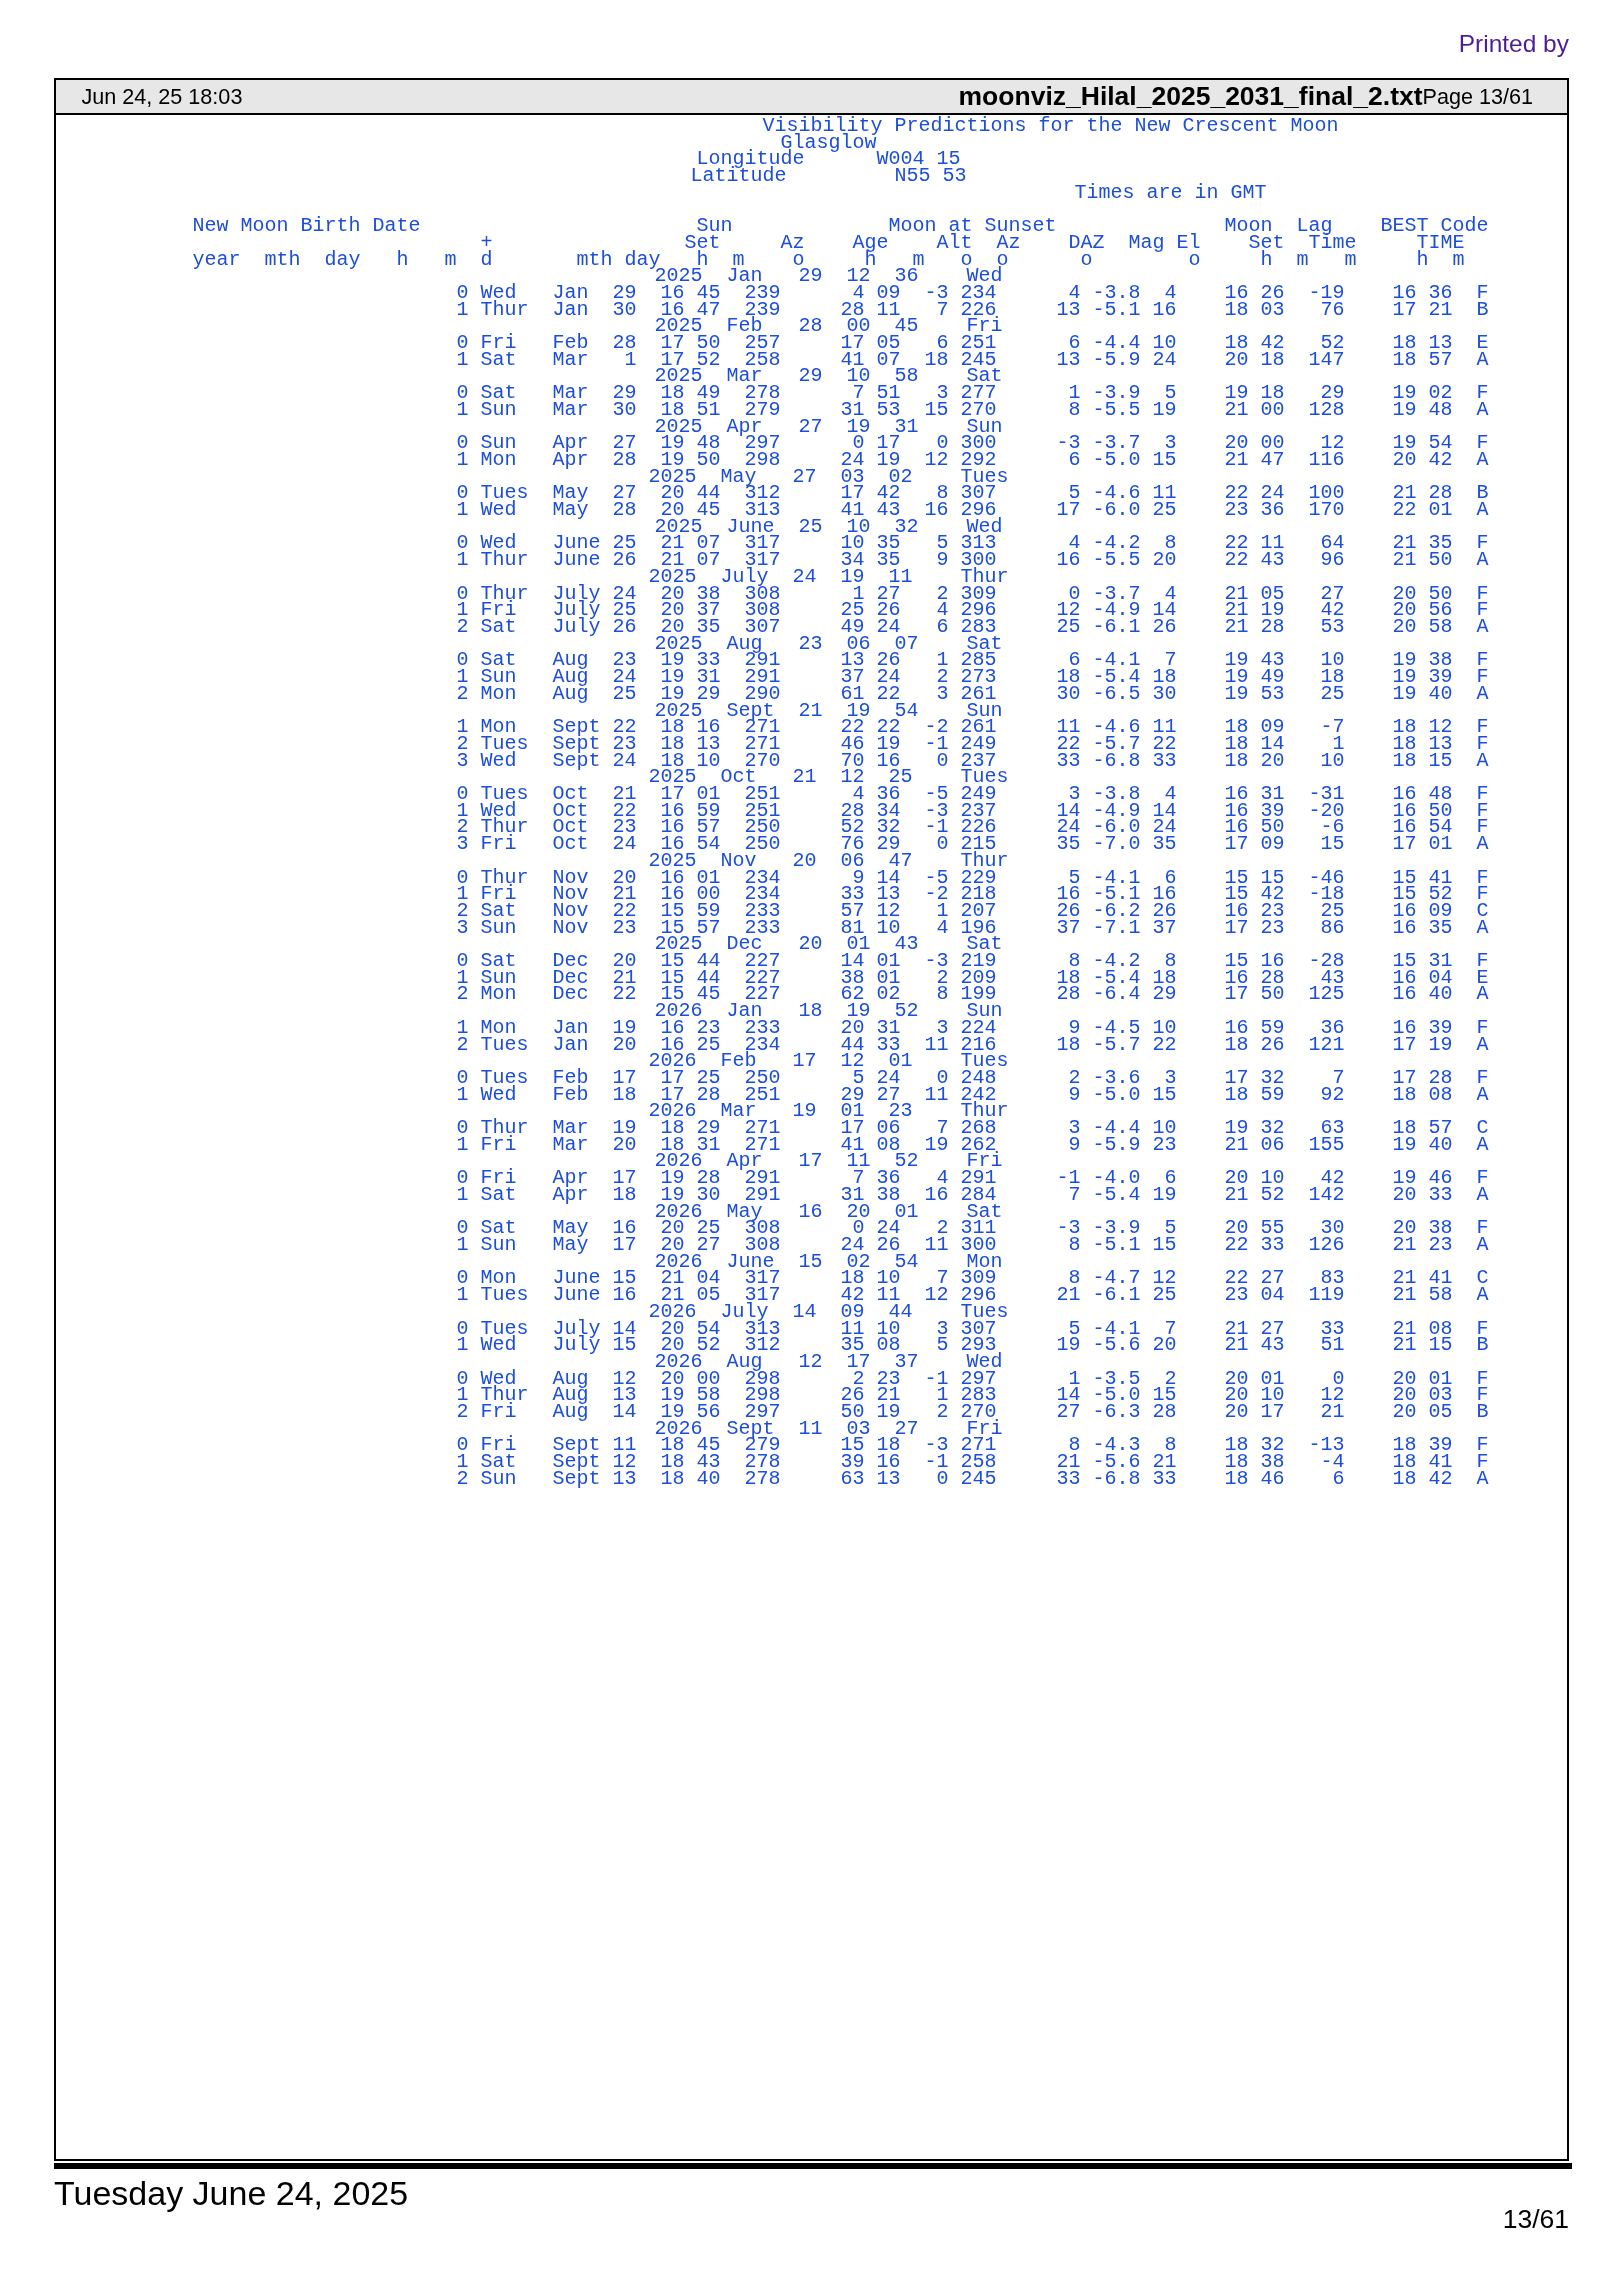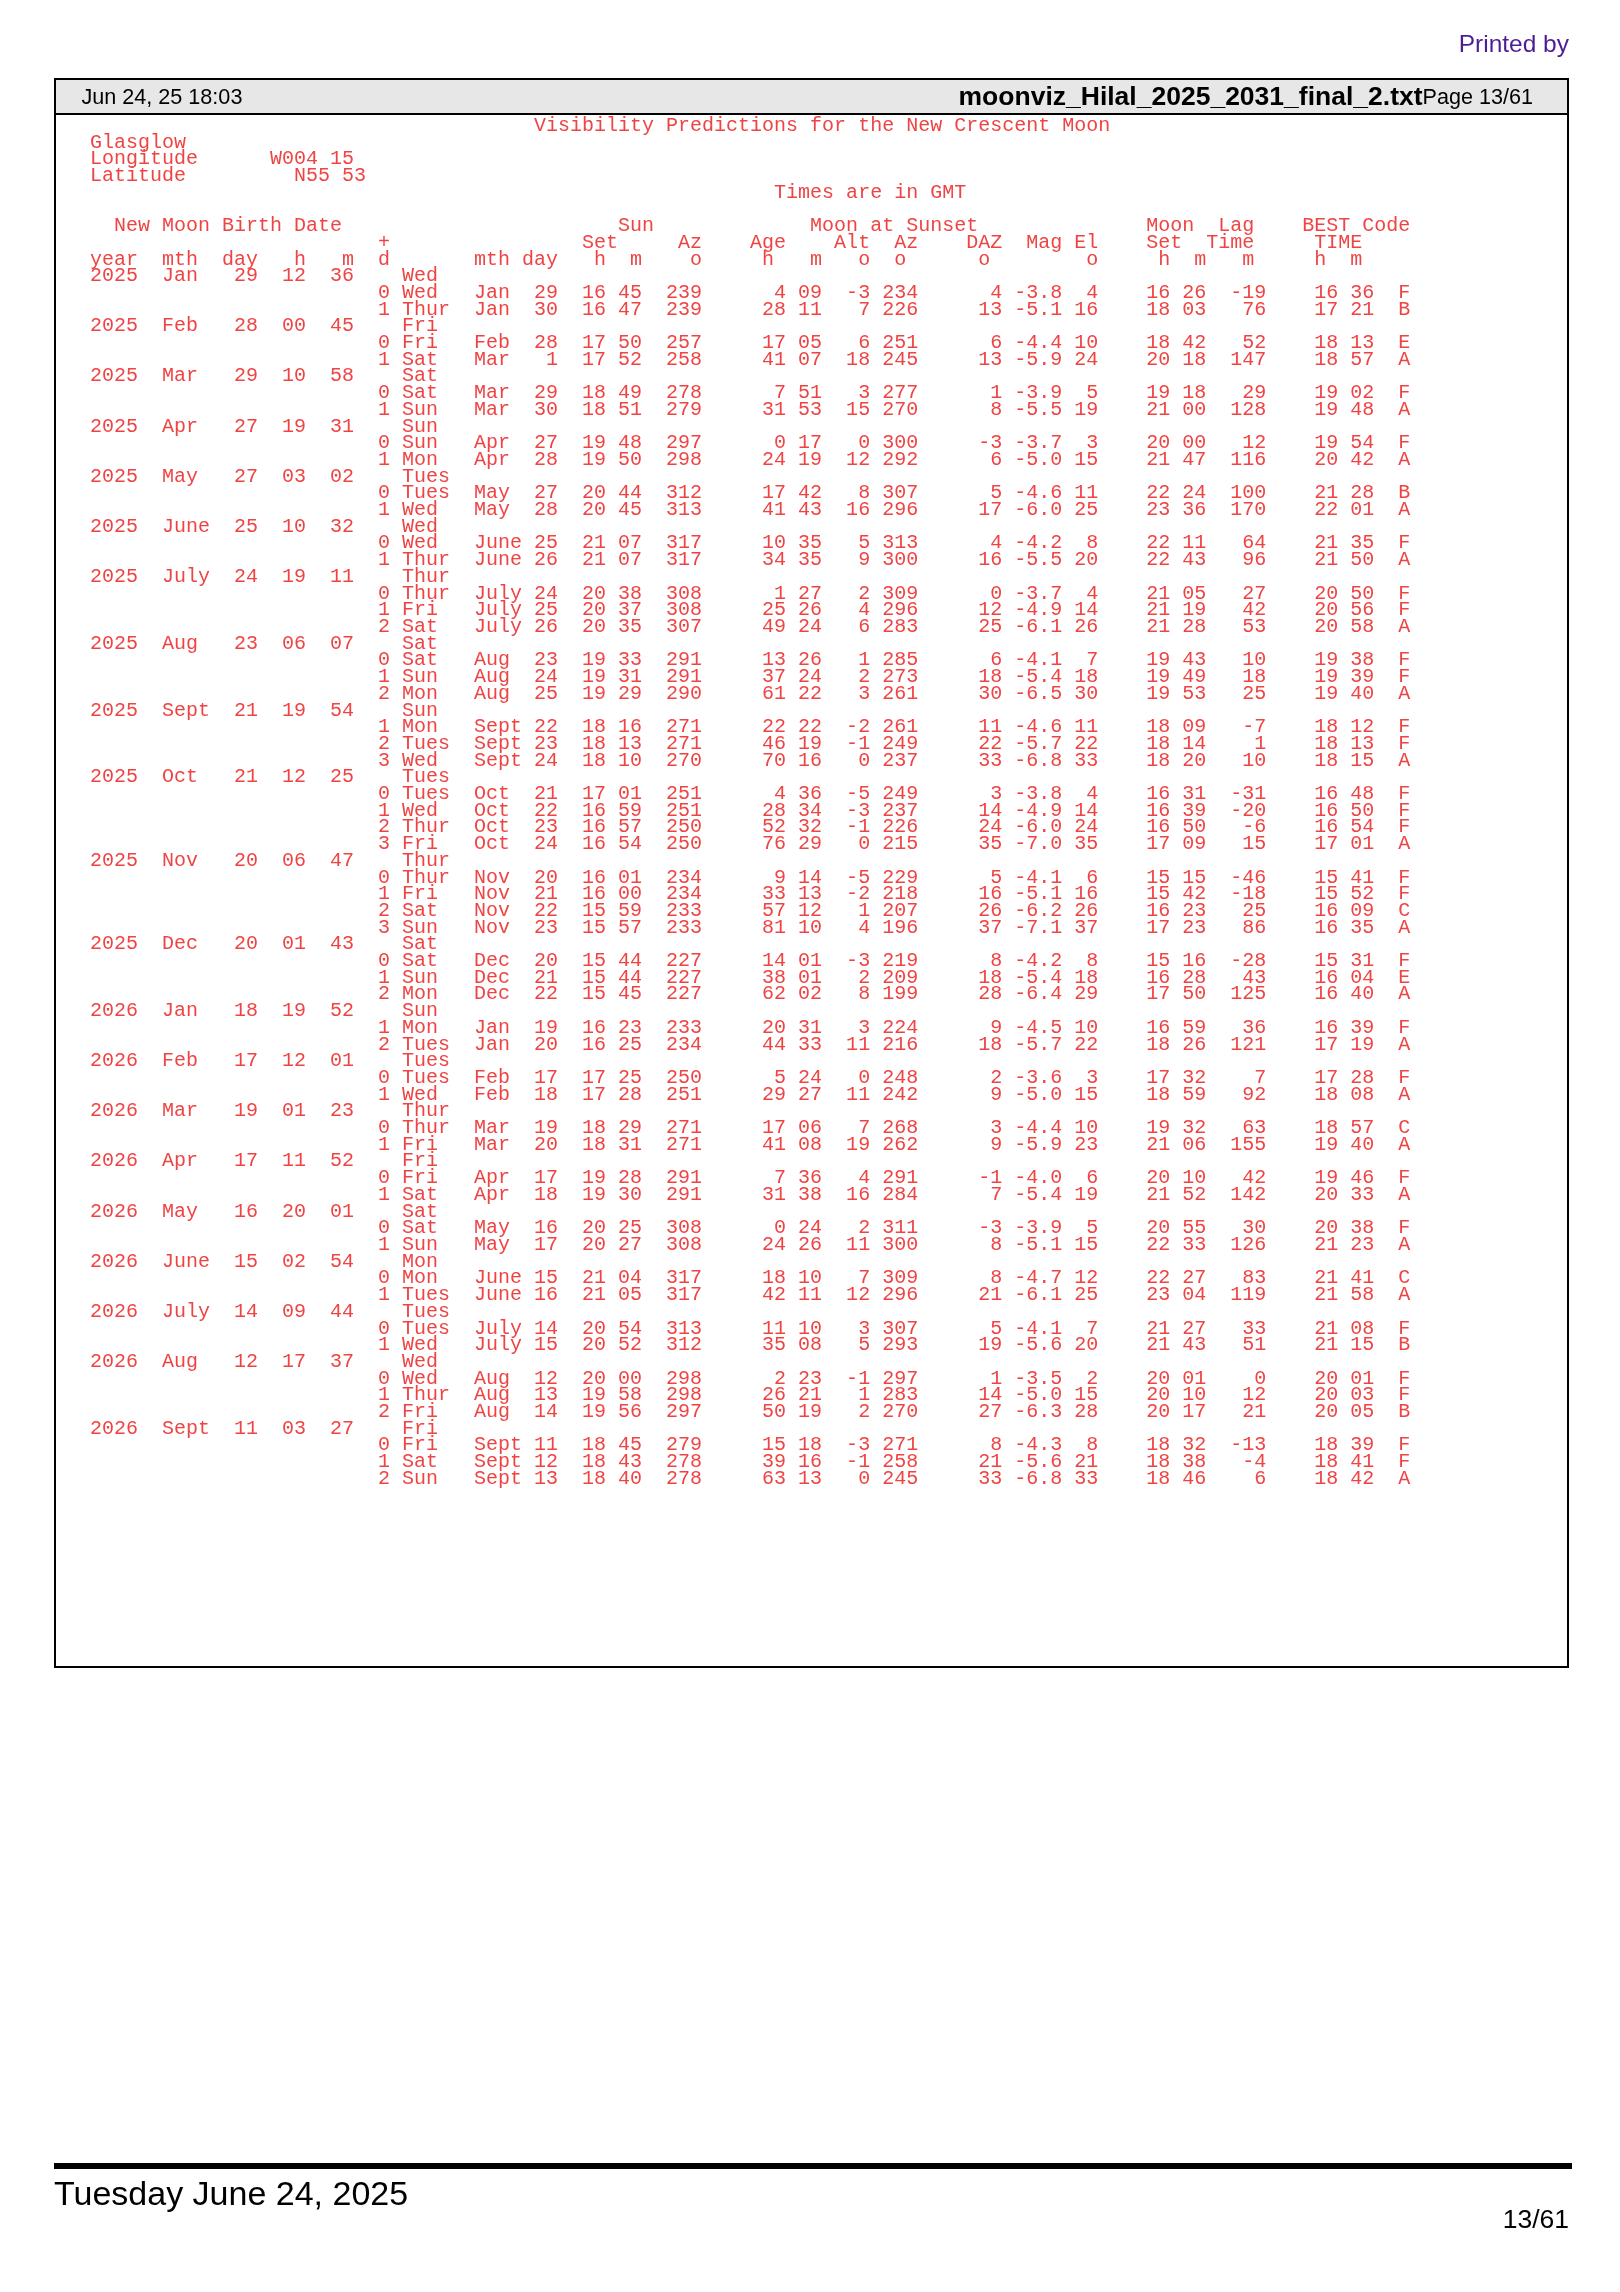--- a/index.html
+++ b/index.html
@@ -8,21 +8,21 @@
     width:1620px;height:2293px;
     font-family:"Liberation Sans",sans-serif;
     color:#000;
   }
   .printed-by{
     position:absolute;top:30px;right:51px;
     font-size:24.5px;color:#4c1d95;
   }
   .page-frame{
     position:absolute;left:54px;top:78px;
-    width:1515px;height:1590px;
+    width:1515px;height:2083px;
     border:2.9px solid #000;
     box-sizing:border-box;
     background:#fff;
   }
   .header-bar{
     height:35px;
     background:#e7e7e7;
     border-bottom:2.9px solid #000;
     display:flex;align-items:center;
     box-sizing:border-box;
@@ -37,21 +37,22 @@
   .header-bar .hdr-right{
     font-size:21.6px;padding-right:34px;white-space:nowrap;
   }
   .file-content{
     margin:0;
     padding:2.9px 0 0 34px;
     font-family:"Liberation Mono",monospace;
     font-size:20px;
     line-height:16.7px;
     white-space:pre;
-    color:#ef4444;
+    color:#1d4ed8;
+    text-align:center;
   }
   .footer-divider{
     position:absolute;left:54px;top:2163px;
     width:1518px;height:5.9px;background:#000;
   }
   .footer-date{
     position:absolute;left:54px;top:2174px;
     font-size:34px;
   }
   .footer-page{

